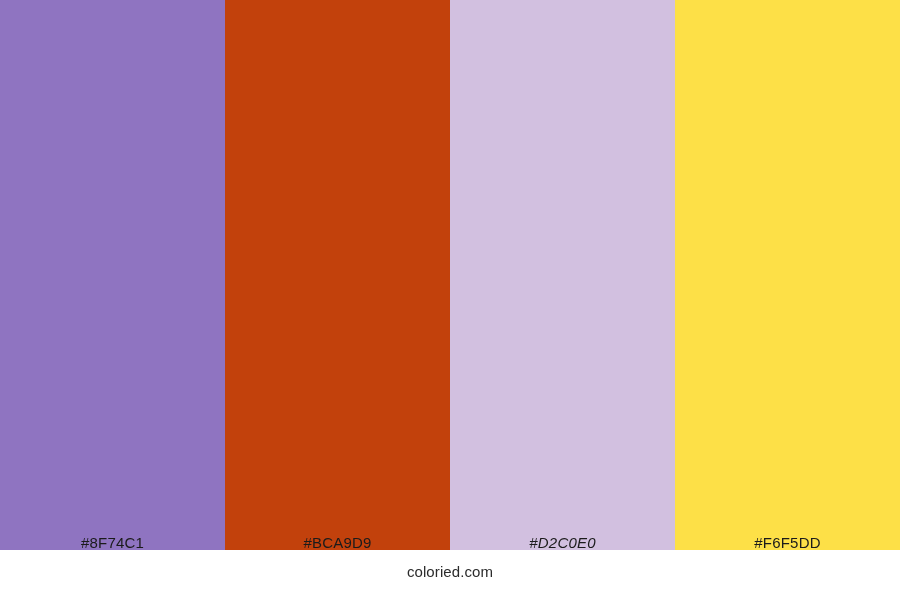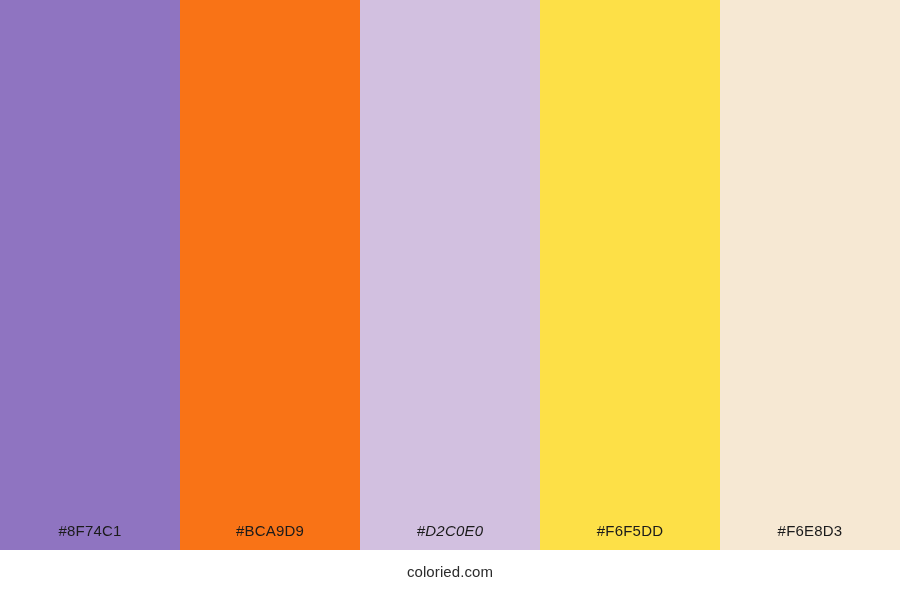--- a/index.html
+++ b/index.html
@@ -35,21 +35,20 @@
   }
   .swatch-label {
     display: block;
     width: 100%;
     text-align: center;
     font-family: "Liberation Sans", sans-serif;
     font-size: 15px;
     line-height: 15px;
     letter-spacing: 0.2px;
     color: #1b1b1b;
-    padding-bottom: 12px;
     -webkit-font-smoothing: antialiased;
   }
   #footer-bar {
     width: 900px;
     height: 42px;
     background: #ffffff;
     display: flex;
     align-items: center;
     justify-content: center;
   }
@@ -65,35 +64,32 @@
 <body>
 
 <div id="palette-page">
 
   <div id="swatch-strip">
 
     <div class="swatch" style="background:#8F74C1;">
       <span class="swatch-label" style="color: rgb(27, 27, 27);">#8F74C1</span>
     </div>
 
-    <div class="swatch" style="background:#f97316;align-items:flex-end;">
+    <div class="swatch" style="background:#c2410c;align-items:flex-end;">
       <span class="swatch-label" style="color: rgb(27, 27, 27);">#BCA9D9</span>
     </div>
 
     <div class="swatch" style="background:#D2C0E0;">
       <span class="swatch-label" style="color: rgb(27, 27, 27); font-style: italic;">#D2C0E0</span>
     </div>
 
     <div class="swatch" style="background:#fde047;">
       <span class="swatch-label" style="color: rgb(27, 27, 27);">#F6F5DD</span>
     </div>
 
-    <div class="swatch" style="background:#F6E8D3;">
-      <span class="swatch-label" style="color: rgb(27, 27, 27);">#F6E8D3</span>
-    </div>
 
   </div>
 
   <div id="footer-bar" style="background: rgb(255, 255, 255);">
     <span id="site-credit">coloried.com</span>
   </div>
 
 </div>
 
 </body></html>

